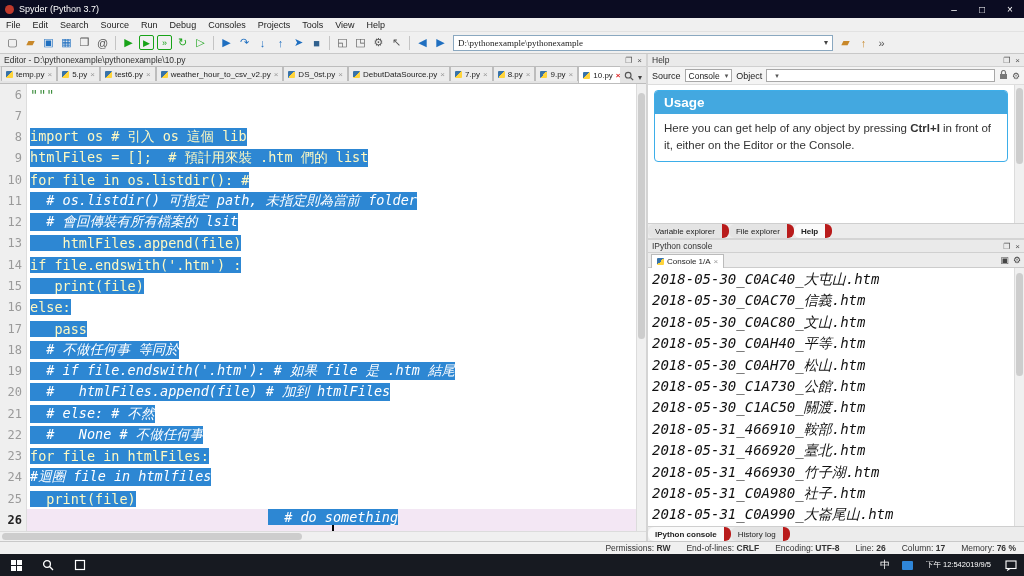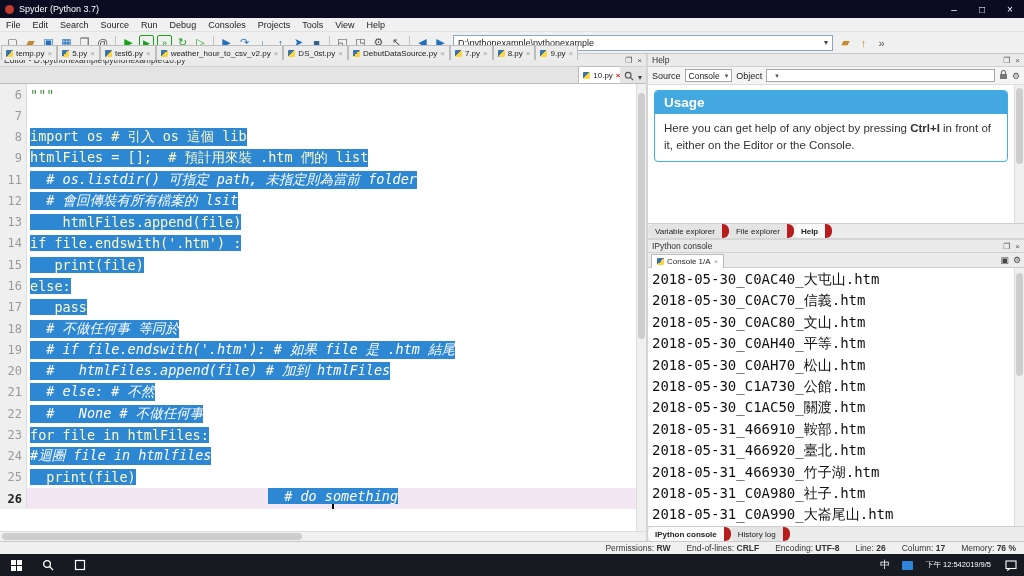--- a/index.html
+++ b/index.html
@@ -16,33 +16,33 @@
   
   .menubar{height:14px;background:#f0f0f0;display:flex;align-items:center;font-size:9px;border-bottom:1px solid #e2e2e2;flex:none;}
   .menu-item{padding:0 6px;height:100%;display:flex;align-items:center;cursor:default;}
 
   
   .toolbar{height:22px;background:#f0f0f0;display:flex;align-items:center;gap:1px;padding:0 4px;border-bottom:1px solid #c8c8c8;flex:none;}
   .tool-btn{width:17px;height:17px;display:flex;align-items:center;justify-content:center;font-size:11px;border-radius:2px;flex:none;}
   .tool-btn.boxed{border:1px solid currentColor;width:15px;height:15px;font-size:9px;margin:0 1px;}
   .c-gray{color:#555;} .c-blue{color:#1f6fc0;} .c-green{color:#18a318;} .c-amber{color:#c8882a;} .c-steel{color:#30618e;}
   .tool-sep{width:1px;height:14px;background:#c4c4c4;margin:0 3px;flex:none;}
-  .path-combo{display:flex;align-items:center;height:16px;background:#fff;border:1px solid #8aa8c0;width:380px;font-size:9px;padding:0 4px;margin:0 3px;flex:none;}
+  .path-combo{display:flex;align-items:center;height:16px;background:#fff;border:1px solid #8aa8c0;width:380px;font-size:9px;padding:0 4px;margin:0 3px;flex:none;font-family:Liberation Serif, serif;}
   .path-combo .arrow{margin-left:auto;color:#444;font-size:8px;}
 
   
   .main{flex:1;display:flex;min-height:0;}
   .editor-col{width:648px;display:flex;flex-direction:column;border-right:2px solid #d4d4d4;flex:none;}
   .pane-header{height:13px;background:#eaeaea;display:flex;align-items:center;font-size:8.5px;color:#333;padding:0 4px;border-bottom:1px solid #d0d0d0;flex:none;}
   .ph-btns{margin-left:auto;display:flex;gap:5px;color:#555;font-size:8px;align-items:center;}
 
   
   .tabbar{height:17px;background:#e4e4e4;display:flex;align-items:flex-end;font-size:8px;border-bottom:1px solid #bdbdbd;padding-left:1px;flex:none;}
   .tab{display:flex;align-items:center;gap:3px;padding:2px 4px;border:1px solid #bdbdbd;border-bottom:none;background:#ececec;height:15px;white-space:nowrap;cursor:default;}
-  .tab.active{background:#fff;height:17px;margin-top:21px;}
+  .tab.active{background:#fff;height:17px;}
   .py-icon{width:7px;height:7px;background:linear-gradient(135deg,#3873a9 50%,#ffd43b 50%);border-radius:1px;flex:none;}
   .tab-close{color:#999;font-size:8px;}
   .tab-close.mod{color:#d22;font-weight:bold;}
   .tabbar-right{margin-left:auto;display:flex;align-items:center;gap:4px;padding:0 4px;color:#444;}
 
   
   .code-wrap{flex:1;display:flex;min-height:0;background:#fff;}
   .code-scroll{flex:1;overflow:hidden;font-family:"DejaVu Sans Mono",monospace;font-size:13.5px;min-width:0;}
   .cline{display:flex;height:21.28px;align-items:stretch;}
   .lnum{width:27px;flex:none;background:#efefef;color:#9a9a9a;font-size:12px;display:flex;align-items:center;justify-content:flex-end;padding-right:4px;border-right:1px solid #ddd;}
@@ -73,21 +73,21 @@
   .usage-body{padding:6px 9px;font-size:11.5px;line-height:1.5;color:#333;}
   .help-tabs{height:15px;background:#ececec;display:flex;border-top:1px solid #cfcfcf;font-size:8px;flex:none;}
   .btab{padding:1px 7px;border-right:7px solid #b91c1c;display:flex;align-items:center;gap:3px;background:#e4e4e4;white-space:nowrap;cursor:default;border-radius:6px;}
   .btab.active{background:#fafafa;font-weight:bold;}
 
   .console-pane{flex:1;display:flex;flex-direction:column;min-height:0;}
   .console-tabrow{height:15px;background:#ececec;display:flex;align-items:center;font-size:8px;border-bottom:1px solid #ccc;padding:0 3px;flex:none;}
   .console-tab{display:flex;align-items:center;gap:3px;background:#fff;border:1px solid #bbb;border-bottom:none;padding:1px 5px;height:14px;margin-top:1px;}
   .ct-right{margin-left:auto;display:flex;gap:4px;color:#444;align-items:center;font-size:9px;}
   .console-body{flex:1;display:flex;min-height:0;background:#fff;}
-  .console-lines{flex:1;font-family:"DejaVu Sans Mono",monospace;font-size:14px;line-height:21.4px;padding:1px 4px;overflow:hidden;color:#111;min-width:0;}
+  .console-lines{flex:1;font-family:"DejaVu Sans Mono",monospace;font-size:14px;line-height:21.4px;padding:1px 4px;overflow:hidden;color:#111;min-width:0;font-style:italic;}
   .cout-line{white-space:pre;}
   .console-bottom{height:15px;background:#ececec;display:flex;border-top:1px solid #cfcfcf;font-size:8px;flex:none;}
 
   
   .statusbar{height:13px;background:#f0f0f0;border-top:1px solid #c9c9c9;display:flex;align-items:center;font-size:8.5px;color:#333;padding:0 8px;flex:none;}
   .sb-right{margin-left:auto;display:flex;gap:16px;}
   .sb-item b{font-weight:bold;}
 
   
   .taskbar{height:22px;background:#171a21;display:flex;align-items:center;color:#fff;flex:none;}
@@ -252,20 +252,24 @@
             </div>
             <div class="cline">
               <span class="lnum">8</span>
               <span class="ltext"><span class="sel-span kind-code">import os # 引入 os 這個 lib</span></span>
             </div>
             <div class="cline">
               <span class="lnum">9</span>
               <span class="ltext"><span class="sel-span kind-code">htmlFiles = [];  # 預計用來裝 .htm 們的 list</span></span>
             </div>
             <div class="cline">
+              <span class="lnum">10</span>
+              <span class="ltext"><span class="sel-span kind-code">for file in os.listdir(): #</span></span>
+            </div>
+            <div class="cline">
               <span class="lnum">11</span>
               <span class="ltext"><span class="sel-span kind-comment">  # os.listdir() 可指定 path, 未指定則為當前 folder</span></span>
             </div>
             <div class="cline">
               <span class="lnum">12</span>
               <span class="ltext"><span class="sel-span kind-comment">  # 會回傳裝有所有檔案的 lsit</span></span>
             </div>
             <div class="cline">
               <span class="lnum">13</span>
               <span class="ltext"><span class="sel-span kind-code">    htmlFiles.append(file)</span></span>

